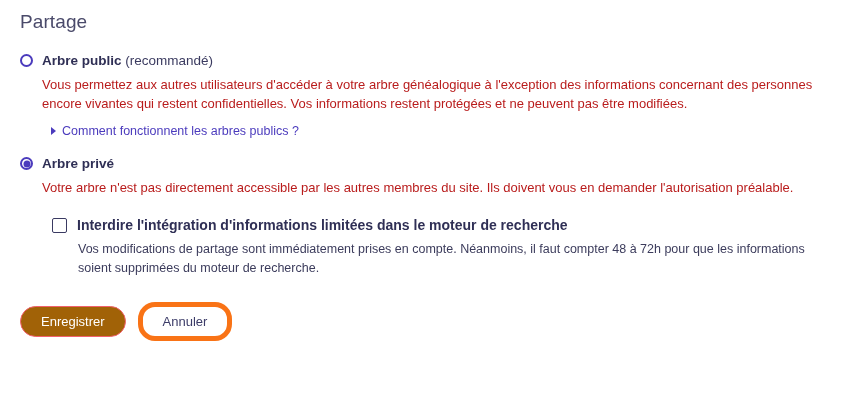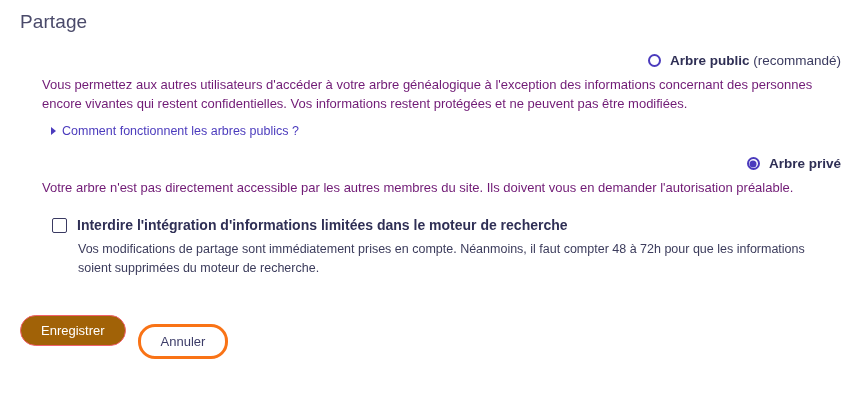--- a/index.html
+++ b/index.html
@@ -36,21 +36,20 @@
     margin-top: 20px;
   }
   .option-block.second {
     margin-top: 17px;
   }
   .option-head {
     display: flex;
     align-items: center;
     gap: 9px;
     padding-left: 2px;
-    justify-content: flex-end;
   }
   .radio {
     width: 13px;
     height: 13px;
     border-radius: 50%;
     border: 2px solid #4b3bbd;
     background: #ffffff;
     box-sizing: border-box;
     flex: 0 0 auto;
     position: relative;
@@ -74,21 +73,21 @@
     cursor: pointer;
     white-space: nowrap;
   }
   .option-label .hint {
     font-weight: normal;
     color: #3b3b60;
   }
   .option-desc {
     font-size: 13px;
     line-height: 19px;
-    color: #701a75;
+    color: #b91c1c;
     margin: 7px 0 0 24px;
     max-width: 806px;
   }
   .disclosure {
     margin: 11px 0 0 33px;
     font-size: 12.5px;
     color: #4b3bbd;
     display: inline-flex;
     align-items: center;
     gap: 6px;
@@ -156,22 +155,21 @@
     line-height: 1;
   }
   .btn-primary {
     background: #a16207;
     color: #ffffff;
     border: 1px solid #f2606b;
   }
   .btn-secondary {
     background: #ffffff;
     color: #3c3c68;
-    border: 3px solid #f97316;
-    margin-top: 22px;
+    border: 5px solid #f97316;
   }
 </style>
 </head>
 <body>
 
 <div class="page">
 
   <h1 class="page-title">Partage</h1>
 
   <div class="option-block">

